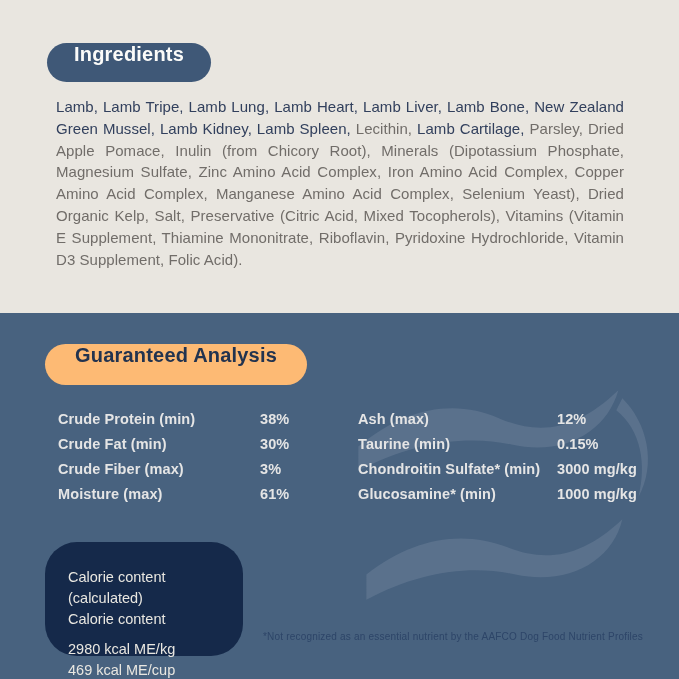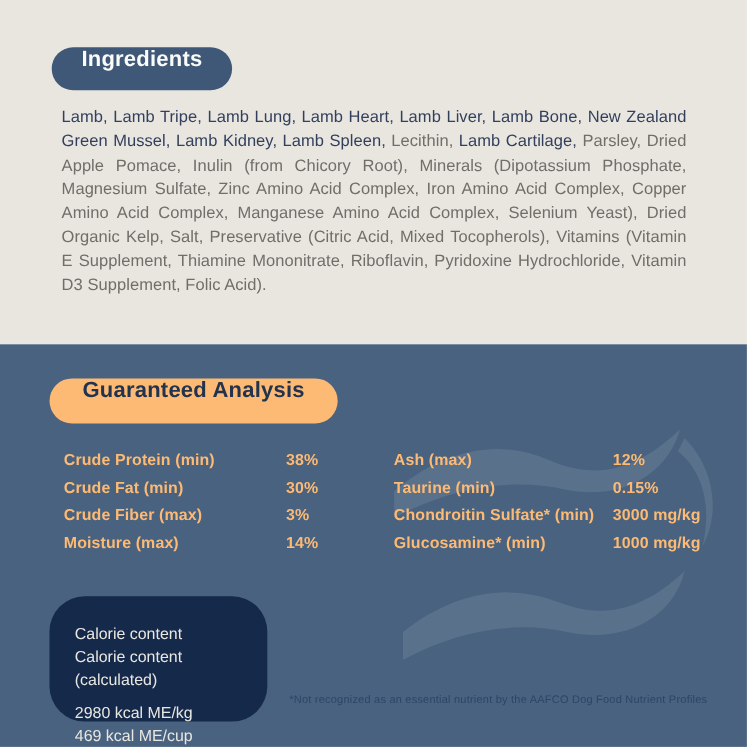--- a/index.html
+++ b/index.html
@@ -36,21 +36,21 @@
   }
   .pill-light{
     left:45px;top:31px;height:41px;padding:0 30px;border-radius:21px;
     background:#fdba74;color:#22334f;font-size:20px;letter-spacing:0.2px;
   }
   .ga-col{position:absolute;top:93px;}
   .ga-col-left{left:58px;width:294px;}
   .ga-col-right{left:358px;width:300px;}
   .ga-row{
     display:grid;height:25px;align-items:center;
-    color:#fdba74;font-size:14.5px;font-weight:700;letter-spacing:0.1px;
+    color:#e5e5e5;font-size:14.5px;font-weight:700;letter-spacing:0.1px;
   }
   .ga-col-left .ga-row{grid-template-columns:202px 1fr;}
   .ga-col-right .ga-row{grid-template-columns:199px 1fr;}
   .calorie-box{
     position:absolute;left:45px;top:229px;width:198px;height:114px;
     background:#15294a;border-radius:32px;box-sizing:border-box;
     padding:25px 10px 0 23px;color:#e9e7e1;font-size:14.5px;line-height:21px;
   }
   .calorie-box p{margin:0;}
   .cal-gap{height:9px;}
@@ -93,21 +93,21 @@
       <div class="ga-row">
         <span>Crude Fat (min)</span>
         <span>30%</span>
       </div>
       <div class="ga-row">
         <span>Crude Fiber (max)</span>
         <span>3%</span>
       </div>
       <div class="ga-row">
         <span>Moisture (max)</span>
-        <span>14%</span>
+        <span>61%</span>
       </div>
     </div>
 
     <div class="ga-col ga-col-right">
       <div class="ga-row">
         <span>Ash (max)</span>
         <span>12%</span>
       </div>
       <div class="ga-row">
         <span>Taurine (min)</span>
@@ -117,22 +117,22 @@
         <span>Chondroitin Sulfate* (min)</span>
         <span>3000 mg/kg</span>
       </div>
       <div class="ga-row">
         <span>Glucosamine* (min)</span>
         <span>1000 mg/kg</span>
       </div>
     </div>
 
     <div class="calorie-box">
+      <p>Calorie content (calculated)</p>
       <p>Calorie content</p>
-      <p>Calorie content (calculated)</p>
       <div class="cal-gap"></div>
       <p>2980 kcal ME/kg</p>
       <p>469 kcal ME/cup</p>
     </div>
 
     <div class="footnote">*Not recognized as an essential nutrient by the AAFCO Dog Food Nutrient Profiles</div>
 
   </section>
 </div>
 

